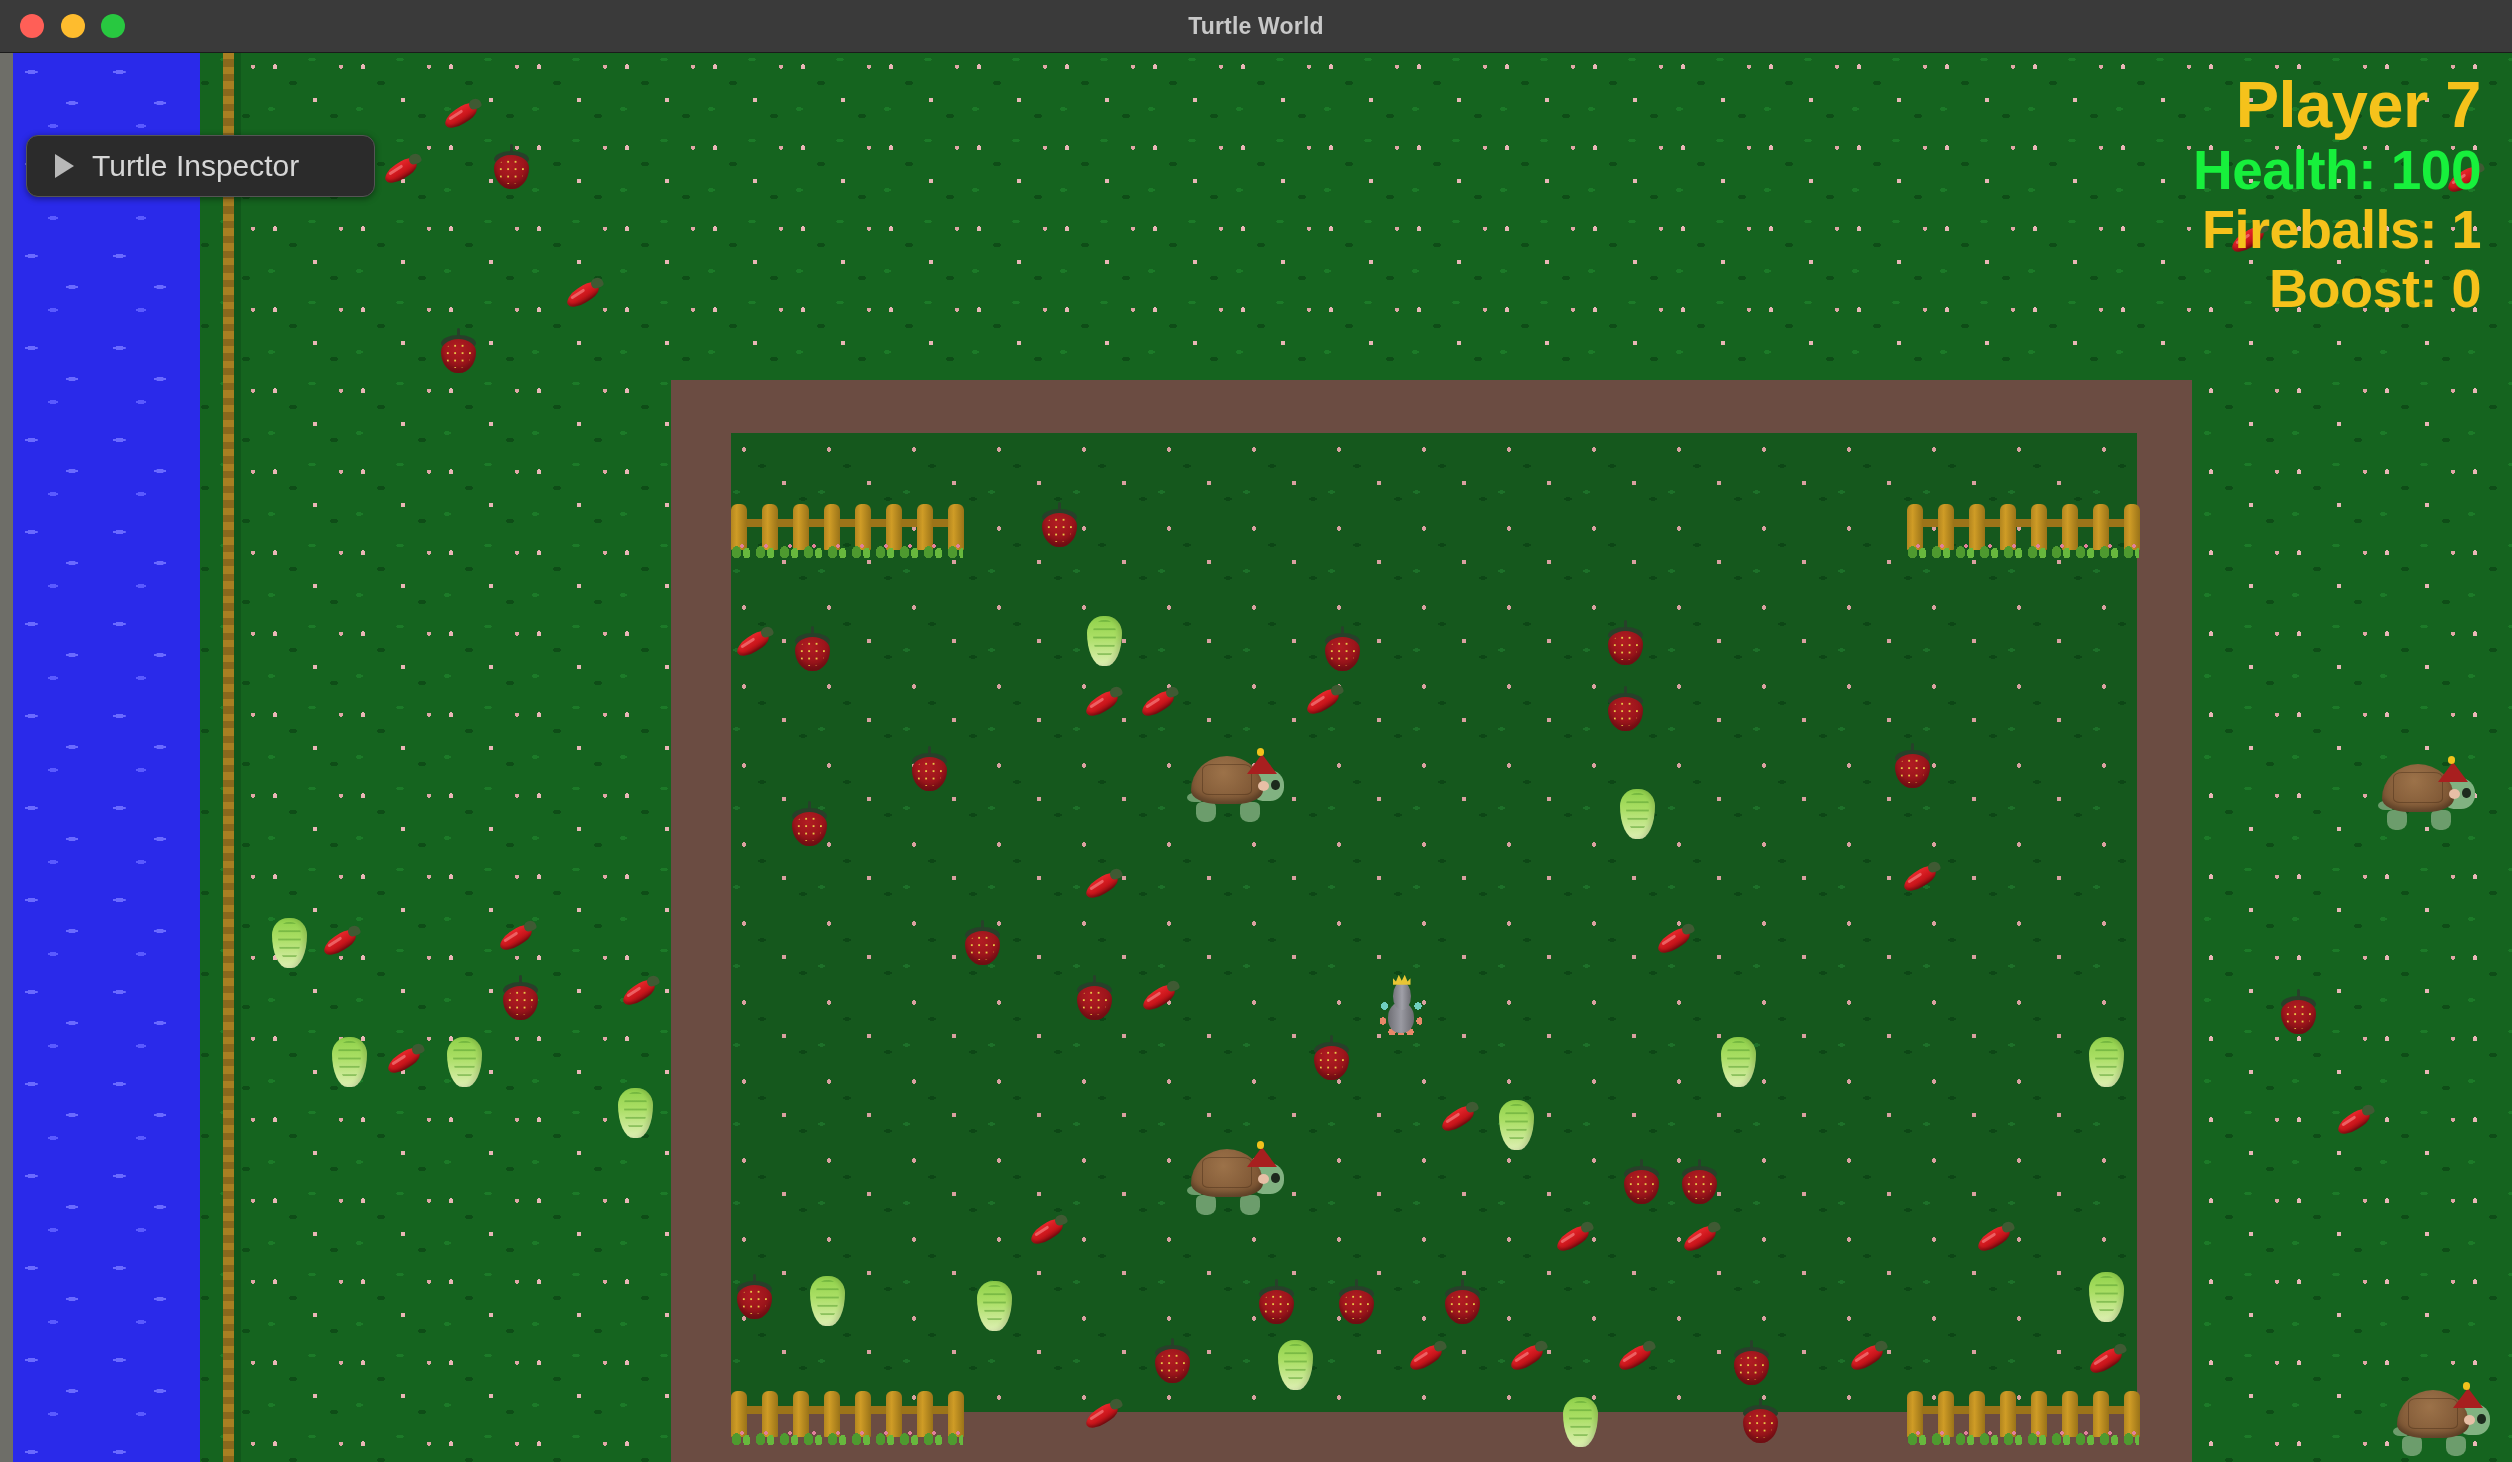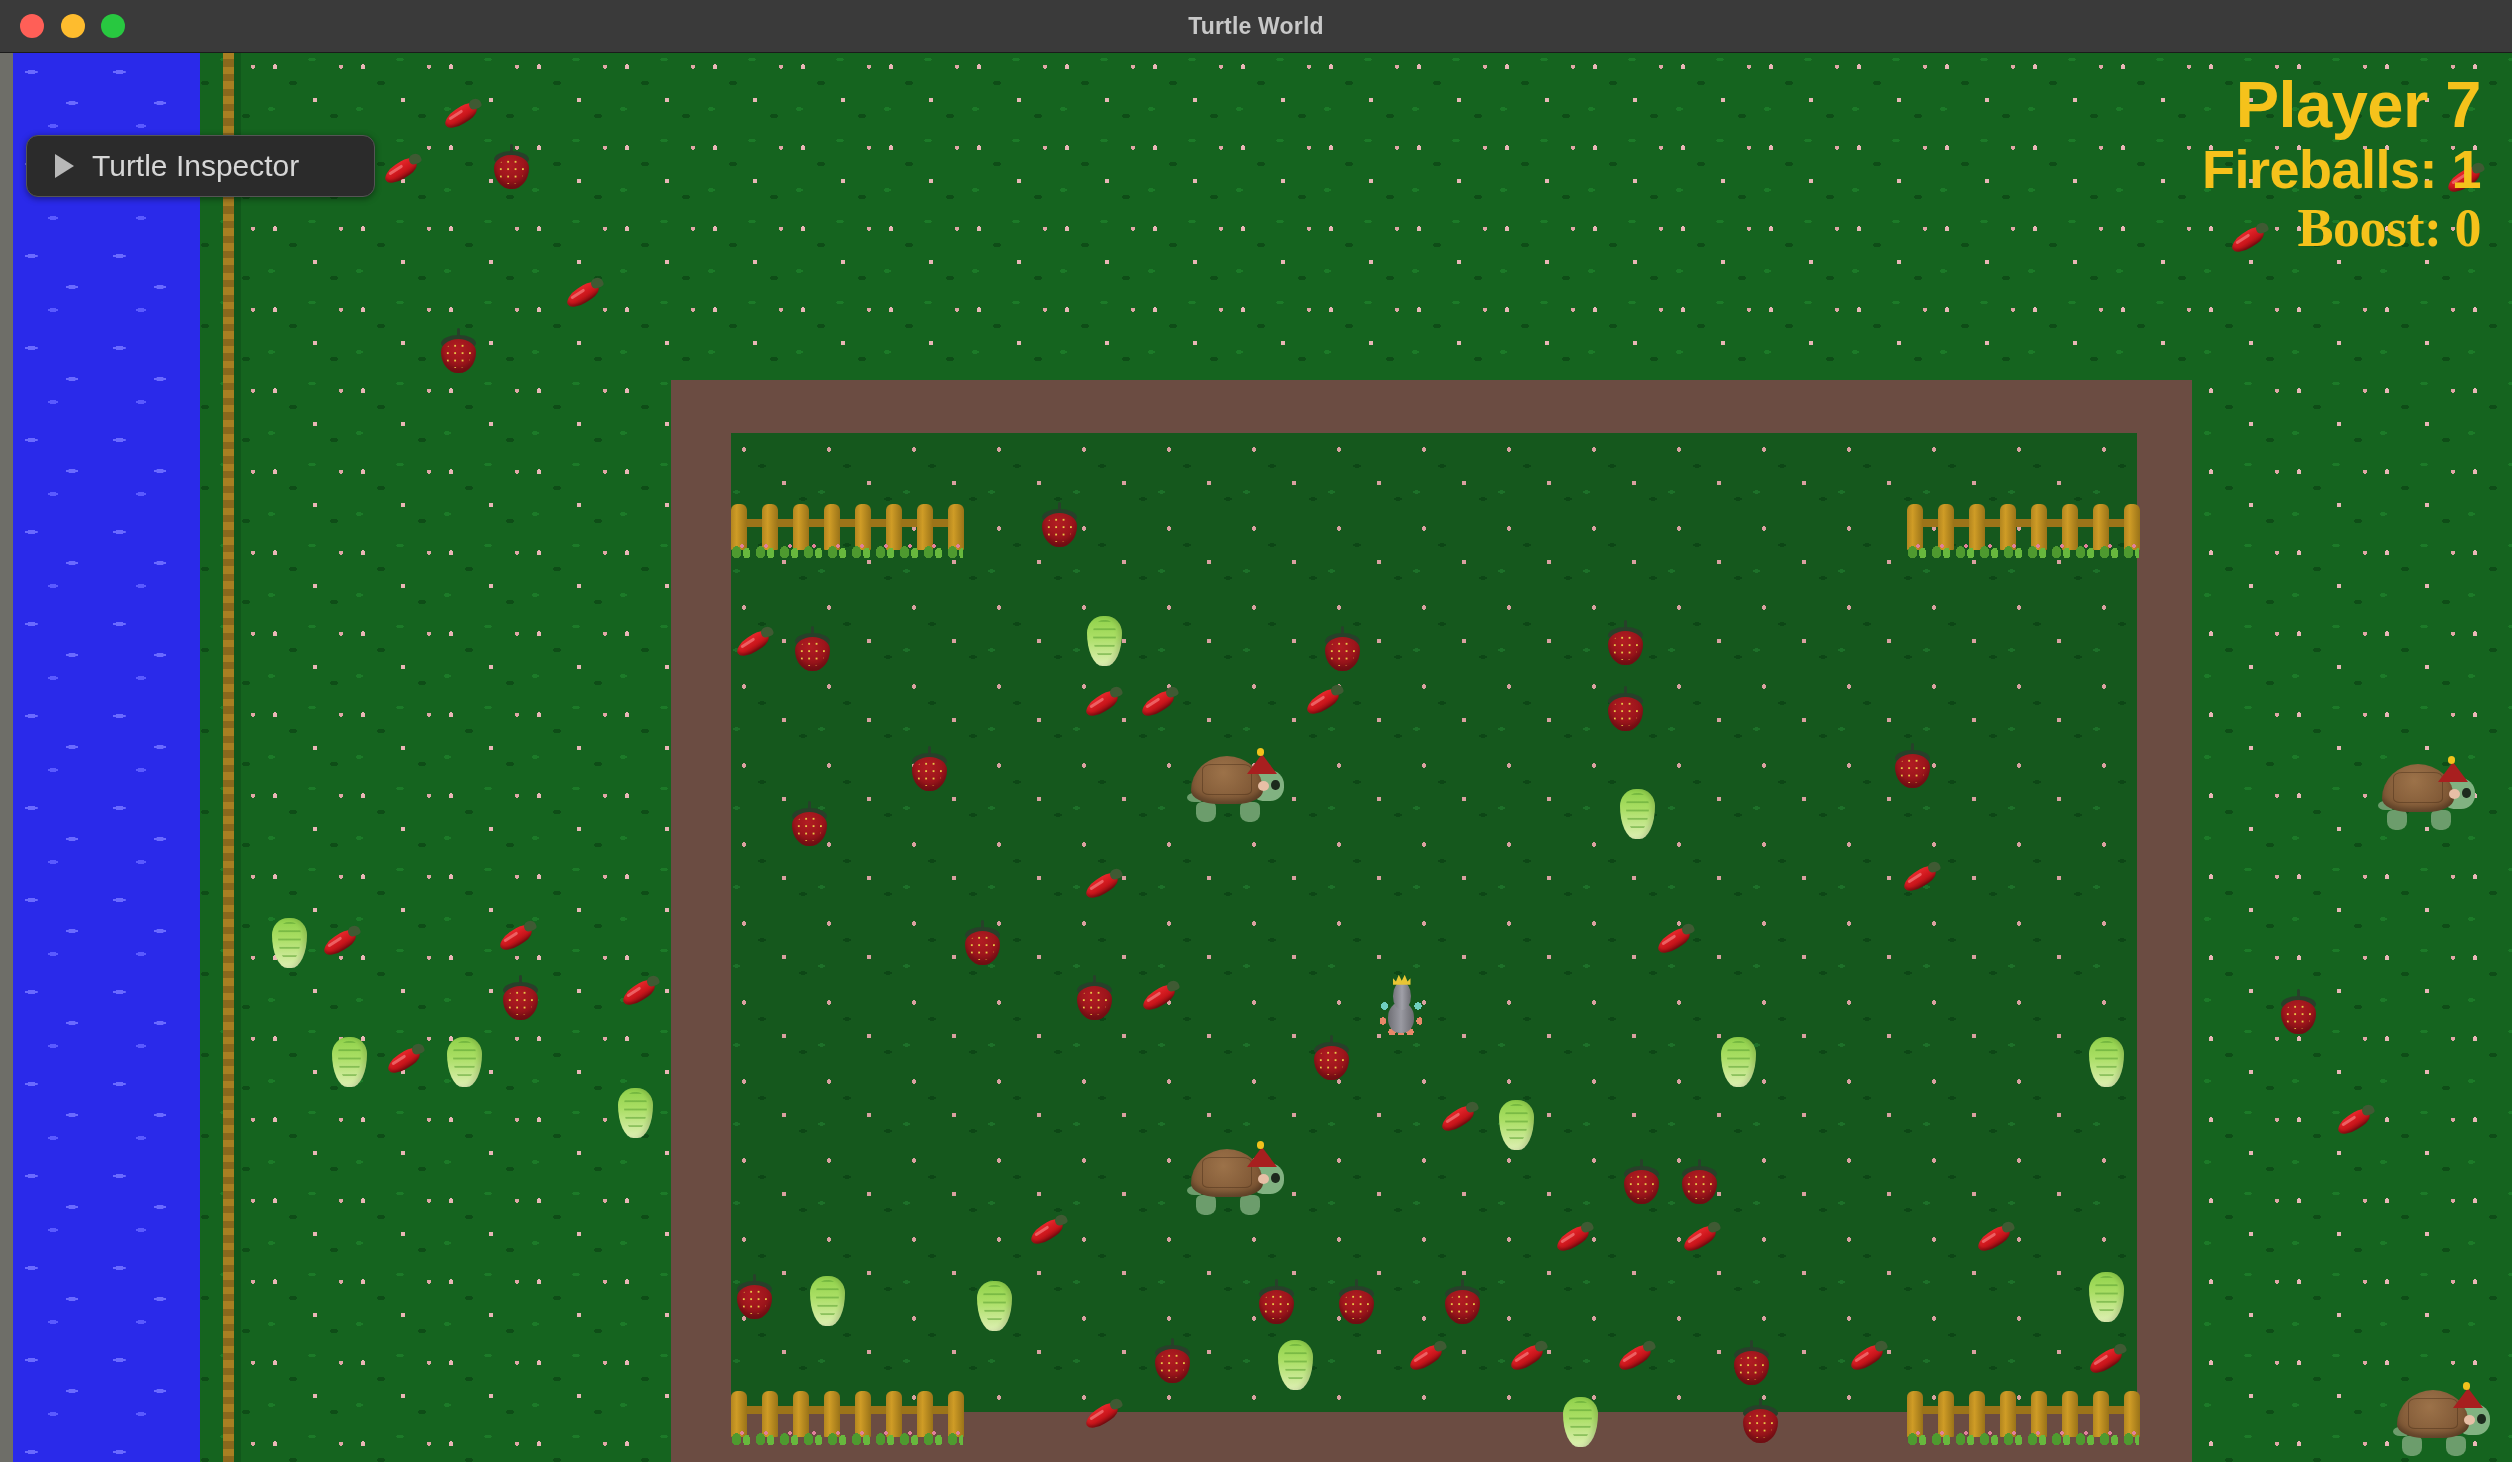--- a/index.html
+++ b/index.html
@@ -404,21 +404,21 @@
   #hud .hud-line {
     font-weight: bold;
     letter-spacing: -0.5px;
     white-space: nowrap;
     display: block;
     margin-bottom: 3.7px;
   }
   #hud-player   { font-size: 65px; color: #f5c21b; }
   #hud-health   { font-size: 55px; color: #17f03c; }
   #hud-fireballs{ font-size: 54px; color: #f5c21b; }
-  #hud-boost    { font-size: 54px; color: #f5c21b; font-family: Liberation Serif, serif; }
+  #hud-boost    { font-size: 54px; color: #f5c21b; }
 
   
   #world-inspector {
     position: absolute;
     left: 26px; top: 83px;
     width: 347px;
     height: 60px;
     background: #2b2b2b;
     border: 0.9px solid #555;
     border-radius: 12px;
@@ -841,20 +841,21 @@
         <div class="sprite statue" style="left: 1380px; top: 919px;">
           <span class="ring"></span>
           <span class="lower"></span>
           <span class="upper"></span>
           <span class="crown"></span>
         </div>
       </div>
 
     <div id="hud">
       <span class="hud-line" id="hud-player">Player 7</span>
+      <span class="hud-line" id="hud-health">Health: 100</span>
       <span class="hud-line" id="hud-fireballs">Fireballs: 1</span>
       <span class="hud-line" id="hud-boost">Boost: 0</span>
     </div>
 
     <div id="world-inspector">
       <span id="wi-arrow"></span>
       <span id="wi-label">Turtle Inspector</span>
     </div>
 
   </div>

